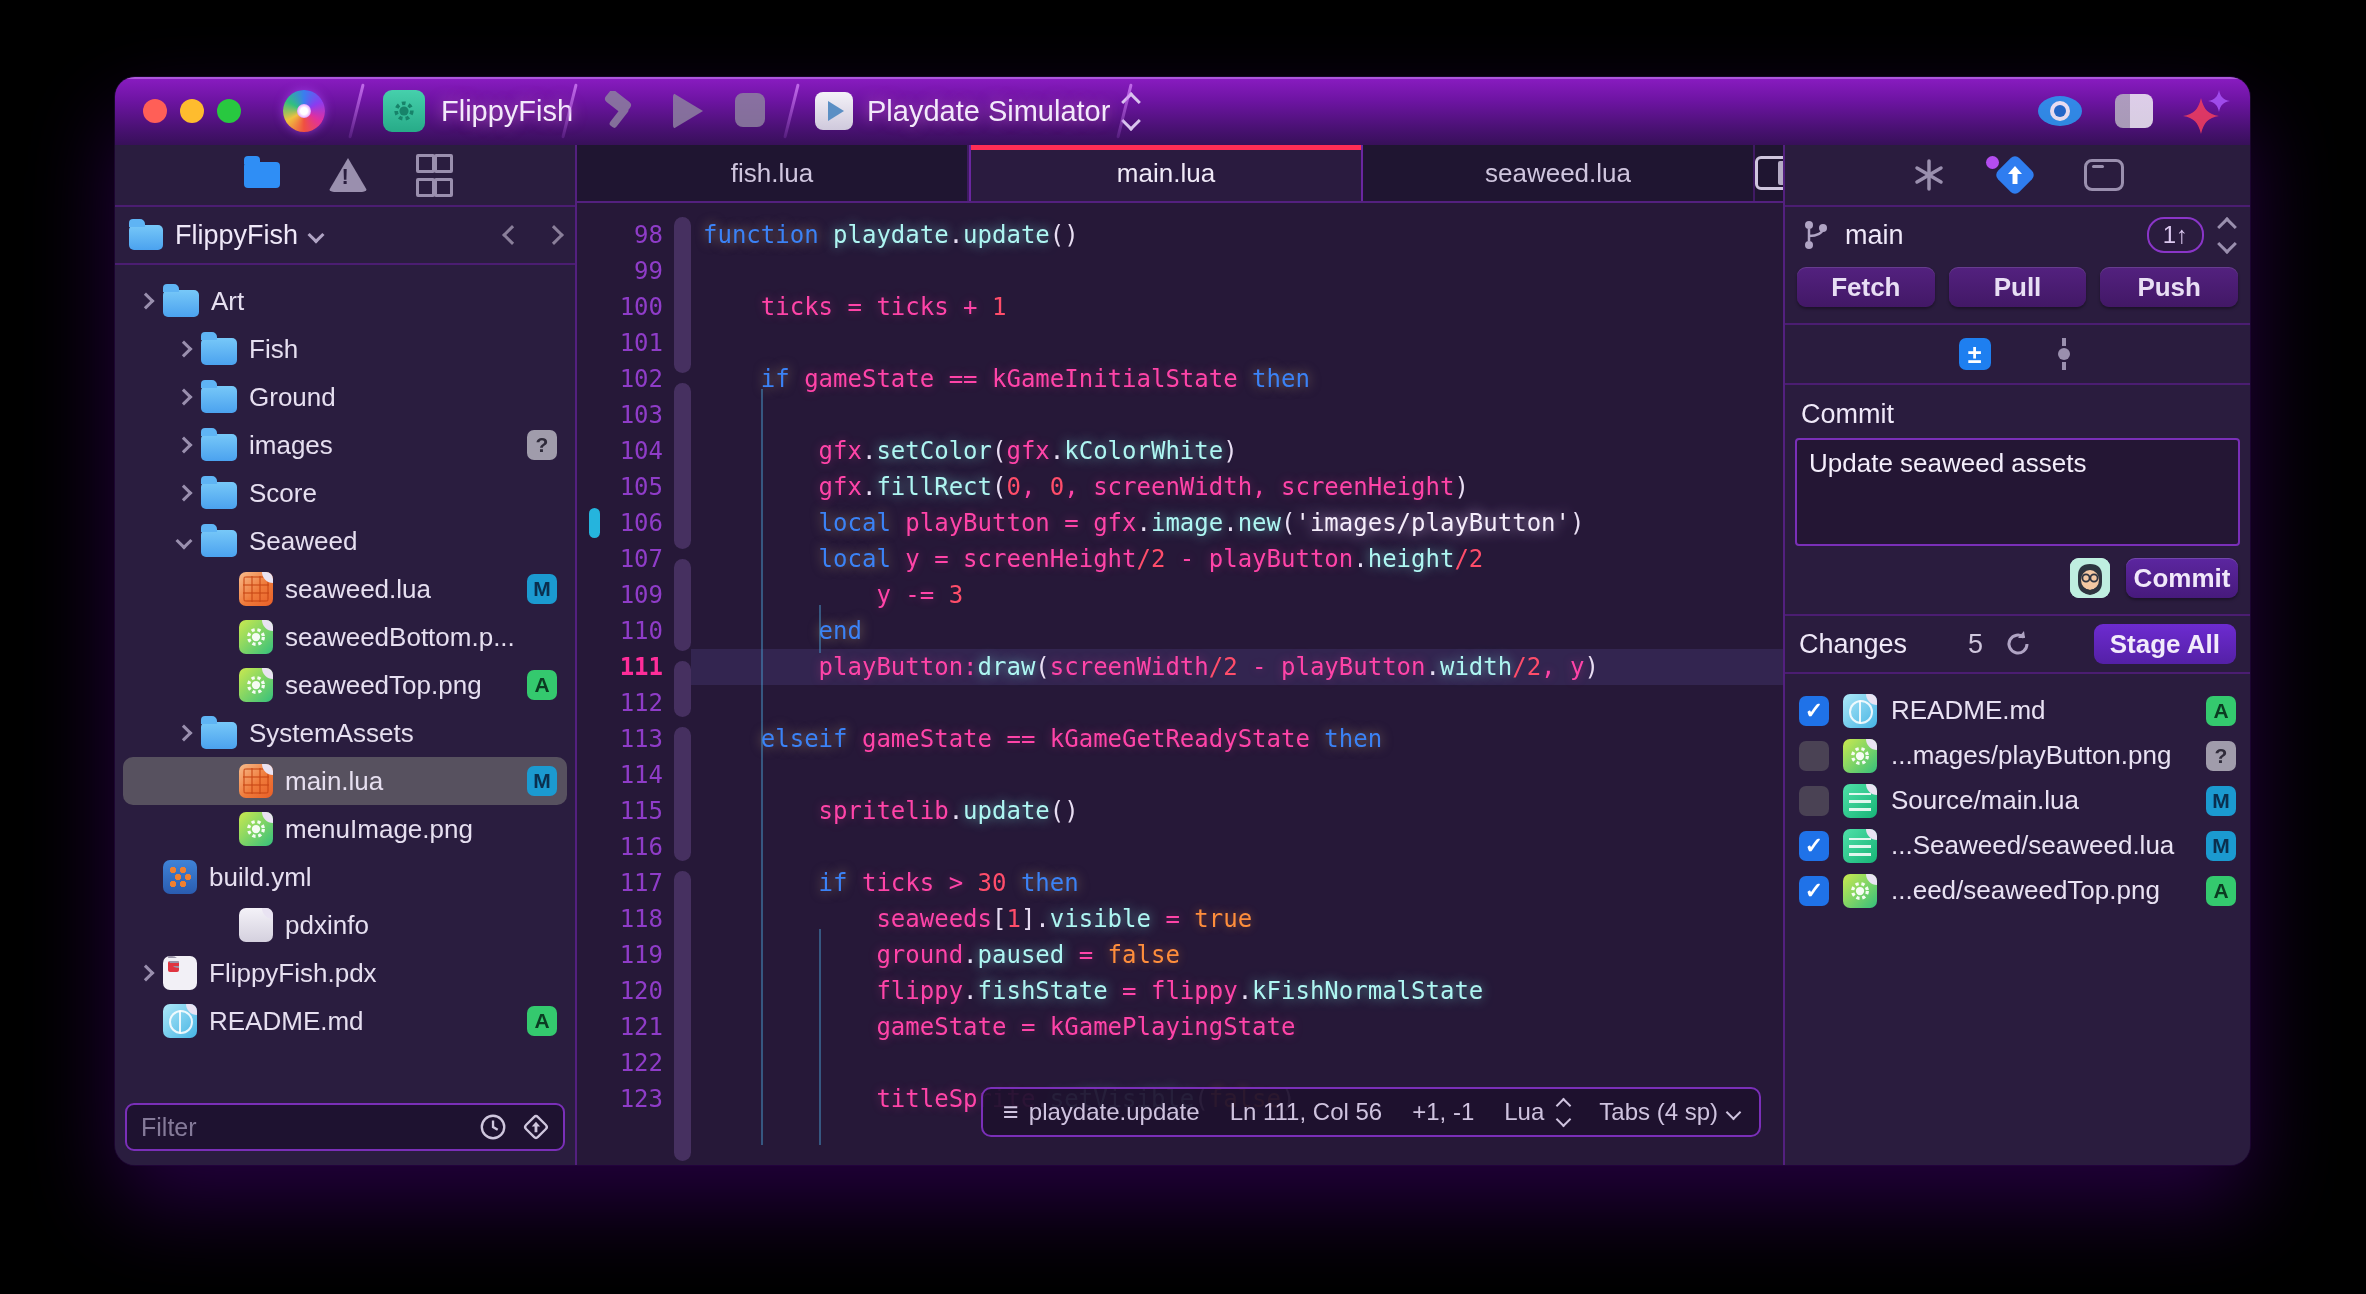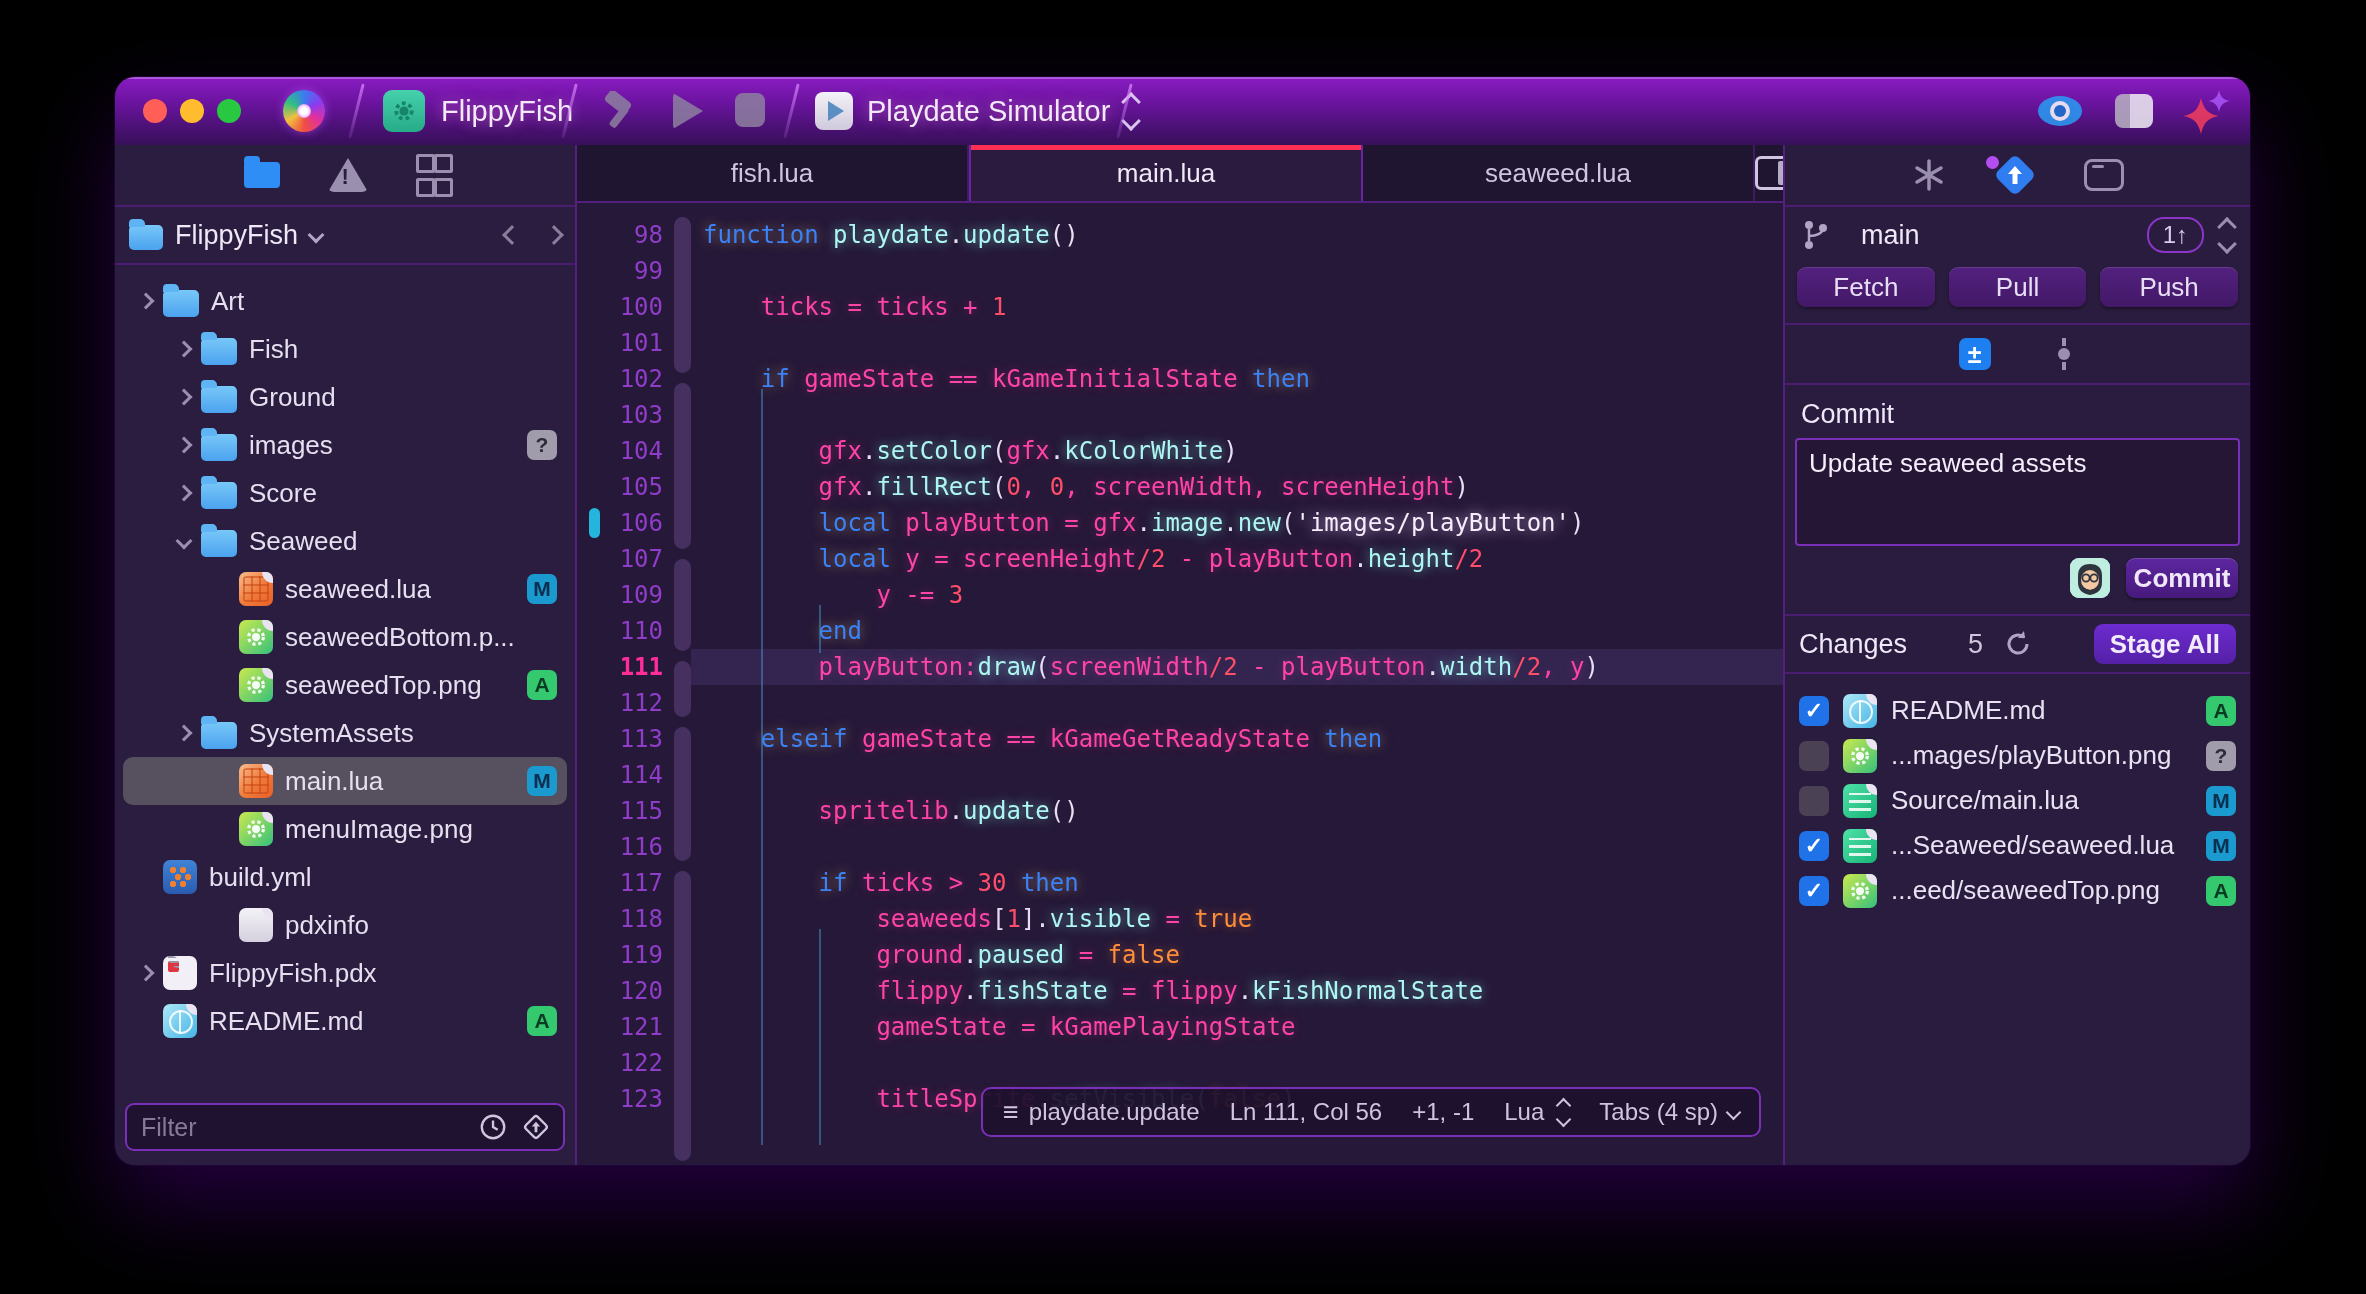--- a/index.html
+++ b/index.html
@@ -116,24 +116,24 @@
   .statuspill .chev{border-color:#cfc3df;border-width:2.5px;width:9px;height:9px;}
   .minichevs{display:flex;flex-direction:column;gap:3px;margin-left:4px;}
 
   
   .rp-iconrow{height:60px;border-bottom:2px solid #4b1d72;display:flex;align-items:center;justify-content:center;gap:54px;}
   .rrect{width:34px;height:26px;border:3px solid #9a8fae;border-radius:8px;position:relative;}
   .rrect::after{content:'';position:absolute;left:5px;top:3px;width:12px;height:3px;background:#9a8fae;border-radius:2px;}
   .sc-dia{width:30px;height:30px;background:#2f7df0;border-radius:6px;transform:rotate(45deg);position:relative;}
   .sc-dia svg{transform:rotate(-45deg);}
   .notif-dot{position:absolute;margin-left:-14px;margin-top:-34px;width:13px;height:13px;border-radius:50%;background:#b44df0;}
-  .branchrow{height:56px;display:flex;align-items:center;padding:0 16px;color:#efe8f8;font-size:27px;gap:30px;}
+  .branchrow{height:56px;display:flex;align-items:center;padding:0 16px;color:#efe8f8;font-size:27px;gap:14px;}
   .pill{border:2.5px solid #8a35c8;border-radius:17px;color:#dcc9f0;font-size:24px;padding:2px 14px;}
   .btnrow{display:flex;gap:14px;padding:4px 12px 16px;border-bottom:2px solid #4b1d72;}
-  .pbtn{flex:1;height:40px;border-radius:9px;background:linear-gradient(180deg,#53217f,#421866);color:#e8def4;font-size:26px;font-weight:400;
+  .pbtn{flex:1;height:40px;border-radius:9px;background:linear-gradient(180deg,#53217f,#421866);color:#e8def4;font-size:26px;font-weight:700;
         display:flex;align-items:center;justify-content:center;box-shadow:inset 0 1px 0 rgba(255,255,255,.12),0 2px 3px rgba(0,0,0,.35);}
   .stagedrow{height:58px;border-bottom:2px solid #4b1d72;display:flex;align-items:center;justify-content:center;gap:60px;}
   .pm-ic{width:32px;height:32px;border-radius:7px;background:#1e7ff0;color:#fff;font-size:25px;font-weight:bold;display:flex;align-items:center;justify-content:center;}
   .commit-label{padding:14px 16px 8px;color:#efe8f8;font-size:27px;}
   .commitbox{margin:0 10px;height:88px;border:2px solid #7a2fb8;border-radius:4px;background:#241634;color:#f4eefb;font-size:26px;padding:8px 12px;}
   .commit-actions{display:flex;justify-content:flex-end;align-items:center;gap:16px;padding:12px 12px 16px;border-bottom:2px solid #4b1d72;}
   .avatar{width:40px;height:40px;border-radius:9px;background:#bfeee0;overflow:hidden;}
   .cbtn{width:112px;height:40px;border-radius:9px;background:linear-gradient(180deg,#5c26a0,#471a7c);color:#f0e8fa;font-size:26px;font-weight:600;display:flex;align-items:center;justify-content:center;box-shadow:inset 0 1px 0 rgba(255,255,255,.15),0 2px 3px rgba(0,0,0,.35);}
   .changeshdr{height:56px;display:flex;align-items:center;padding:0 14px;color:#efe8f8;font-size:27px;gap:20px;border-bottom:2px solid #4b1d72;}
   .stageall{margin-left:auto;height:40px;padding:0 16px;border-radius:9px;background:linear-gradient(180deg,#6d2bd0,#5420a6);color:#f2ebfb;font-size:26px;font-weight:600;display:flex;align-items:center;justify-content:center;}

